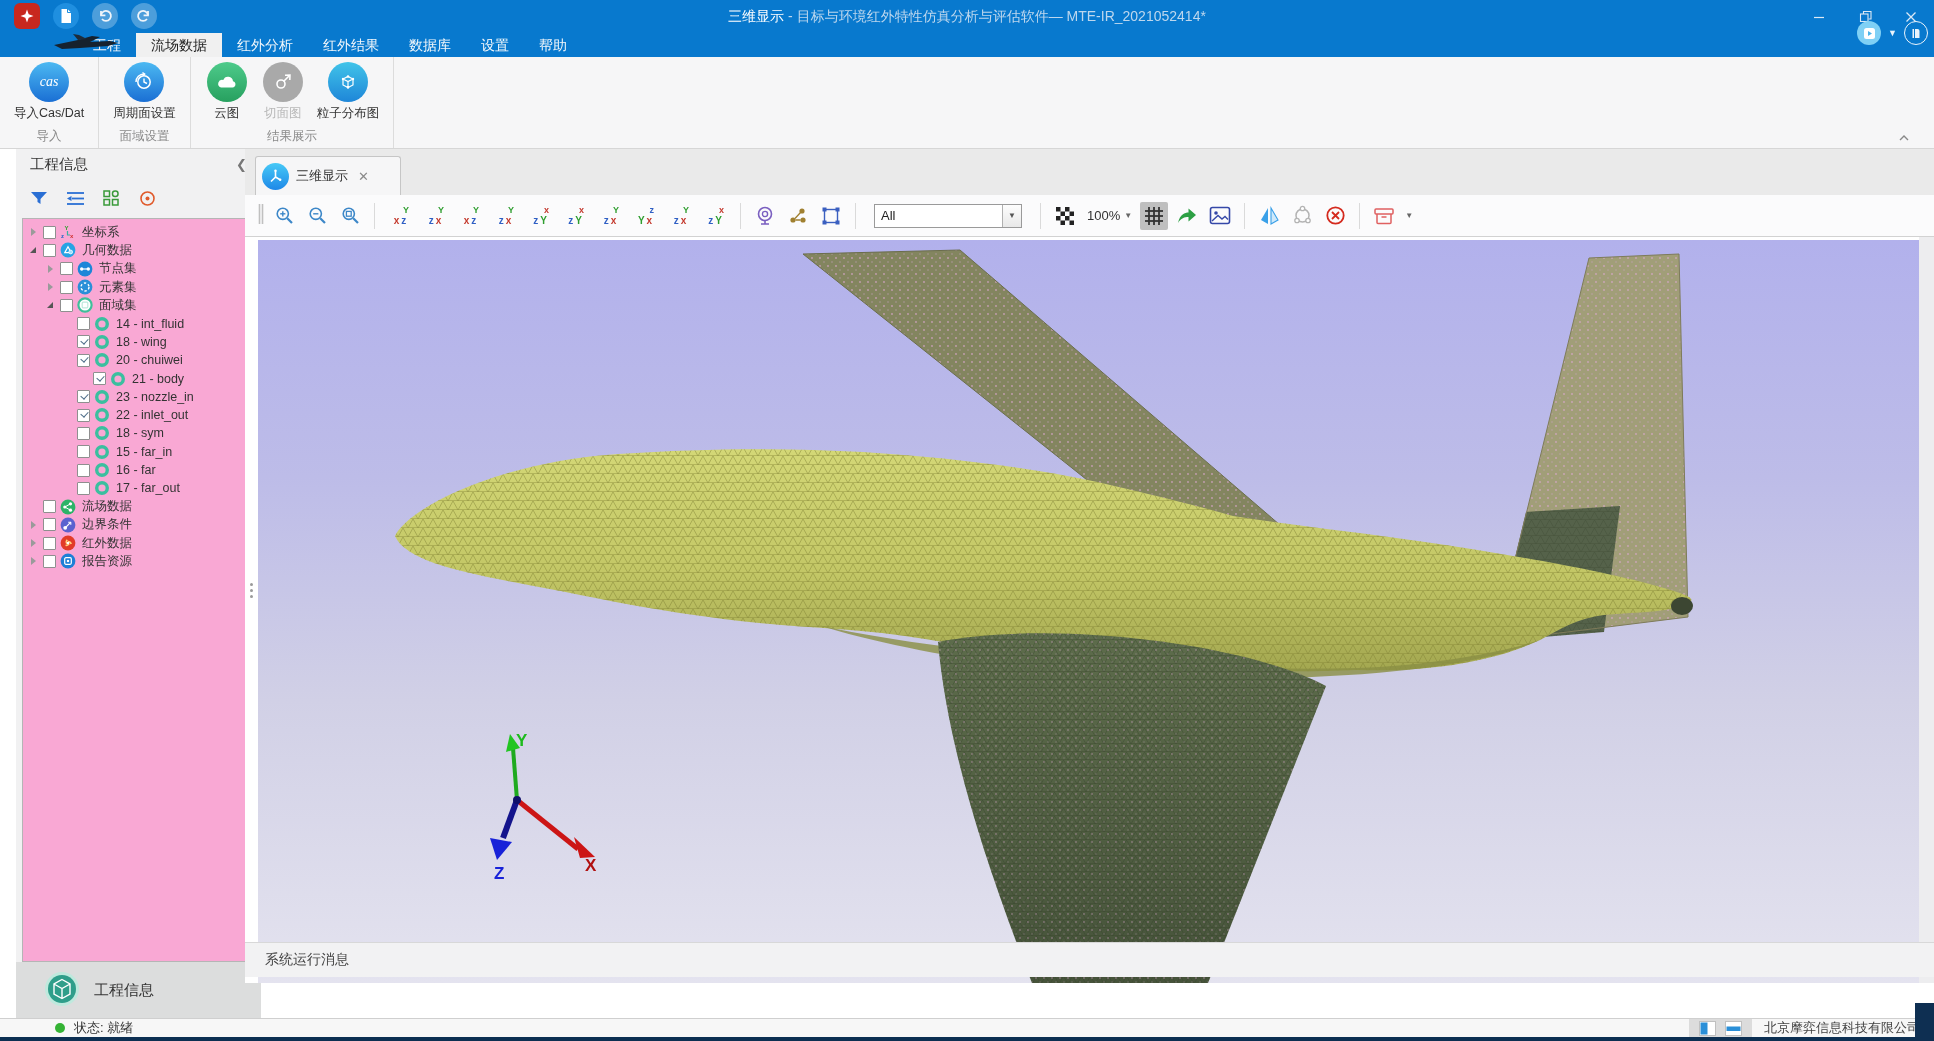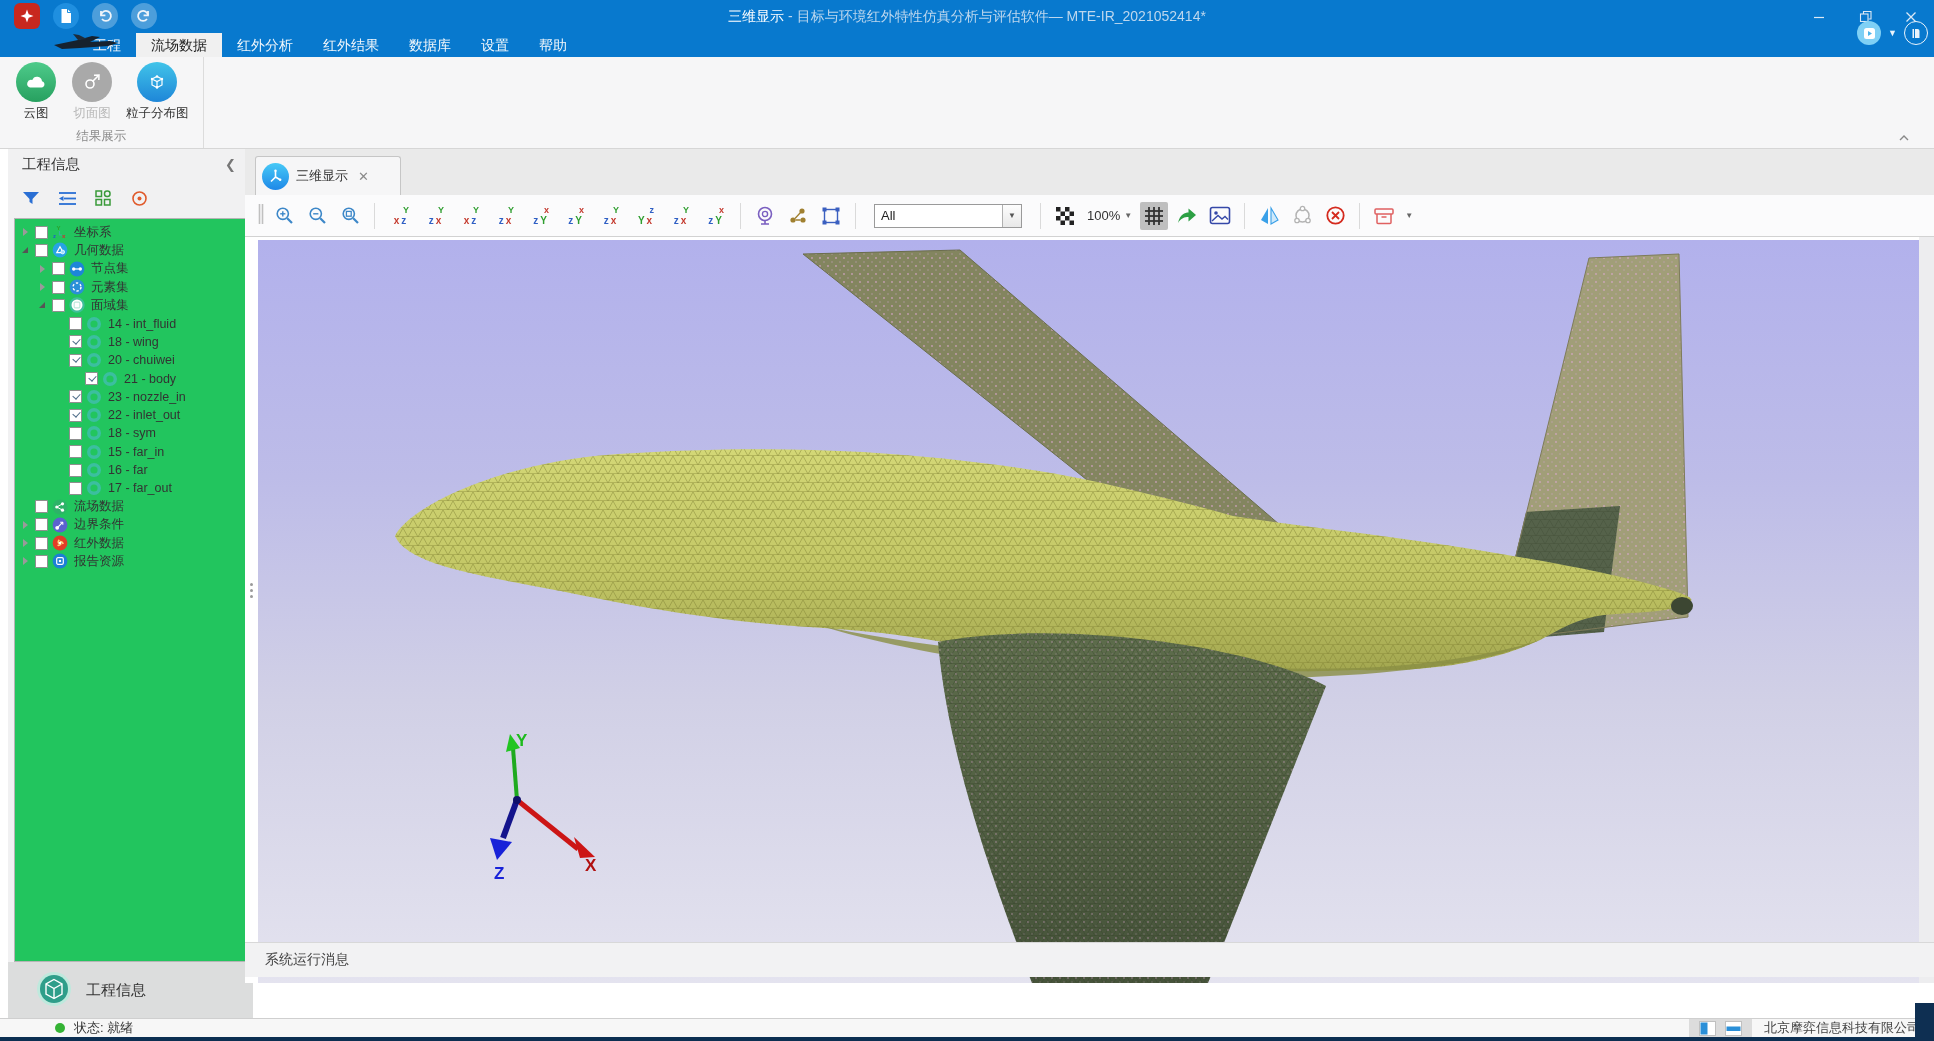--- a/index.html
+++ b/index.html
@@ -41,26 +41,26 @@
   .rbtn.disabled .rlbl { color:#b8b8b8; }
   .rgl { height:22px; text-align:center; font-size:12.5px; color:#8a8a8a; line-height:20px; }
   .grad-blue  { background:linear-gradient(180deg,#4cb9f2,#1a6fd4); }
   .grad-green { background:linear-gradient(180deg,#4ecb8b,#27a05f); }
   .grad-teal  { background:linear-gradient(180deg,#41c4e9,#1e86d8); }
   .grad-gray  { background:#a9a9a9; }
   .cas-txt { color:#fff; font-style:italic; font-size:14px; font-family:"Liberation Serif","DejaVu Serif",serif; }
   #ribbon-collapse { position:absolute; right:22px; top:131px; width:14px; height:12px; color:#888; }
 
   
-  #leftpanel { position:absolute; left:8px; top:149px; width:245px; height:869px; background:#f1f1f2; border-right:7px solid #6d28d9; }
+  #leftpanel { position:absolute; left:16px; top:149px; width:245px; height:869px; background:#f1f1f2; border-right:4px solid #6d28d9; }
   .lp-title { position:absolute; left:14px; top:6px; font-size:14.5px; color:#333; }
   .lp-collapse { position:absolute; right:10px; top:8px; color:#777; font-size:13px; }
   .lp-tools { position:absolute; left:12px; top:38px; display:flex; gap:14px; align-items:center; }
   .lp-tool { width:22px; height:22px; display:flex; align-items:center; justify-content:center; }
-  .lp-tree { position:absolute; left:6px; top:69px; width:233px; height:744px; background:#22c55e; border:1px solid #b5b5b5; overflow:hidden; padding-top:4px; }
+  .lp-tree { position:absolute; left:6px; top:69px; width:233px; height:744px; background:#f9a8d4; border:1px solid #b5b5b5; overflow:hidden; padding-top:4px; }
   .trow { display:flex; align-items:center; height:18.3px; white-space:nowrap; }
   .exp { width:12px; height:10px; flex:0 0 12px; position:relative; }
   .exp-c::after { content:""; position:absolute; left:2px; top:1px; border-left:5px solid #9a9a9a; border-top:4px solid transparent; border-bottom:4px solid transparent; }
   .exp-e::after { content:""; position:absolute; left:1px; top:2px; border-left:6px solid transparent; border-bottom:6px solid #555; }
   .cb { width:13px; height:13px; flex:0 0 13px; background:#fff; border:1px solid #8f8f8f; border-radius:1px; margin:0 4px 0 2px; position:relative; }
   .cb.on::after { content:""; position:absolute; left:2.5px; top:1.5px; width:6px; height:4px; border-left:1.6px solid #4d6c88; border-bottom:1.6px solid #4d6c88; transform:rotate(-48deg); }
   .ticon { width:16px; height:16px; flex:0 0 16px; margin-right:6px; }
   .ticon svg { display:block; }
   .tlabel { font-size:12.5px; color:#333; }
   .lp-bottom { position:absolute; left:0; top:813px; width:245px; height:56px; background:#dcdddd; display:flex; align-items:center; }
@@ -186,20 +186,47 @@
     <div class="mr-circle mr-c2">
       <svg width="13" height="13" viewBox="0 0 13 13">
           <path d="M2.5 2 h5 a2 2 0 0 1 2 2 v7 h-7 Z" fill="#eaf4fc"></path>
           <line x1="4.5" y1="2" x2="4.5" y2="11" stroke="#0879ce" stroke-width="1"></line>
         </svg>
     </div>
   </div>
 </div>
 
 <div id="ribbon">
+    <div class="rgroup">
+      <div class="rbuttons">
+        <div class="rbtn">
+          <div class="rcirc grad-blue">
+            <span class="cas-txt">cas</span>
+          </div>
+          <div class="rlbl">导入Cas/Dat</div>
+        </div>
+      </div>
+      <div class="rgl">导入</div>
+    </div>
+    <div class="rgroup">
+      <div class="rbuttons">
+        <div class="rbtn">
+          <div class="rcirc grad-blue">
+            <svg width="22" height="22" viewBox="0 0 22 22">
+              <circle cx="11" cy="11" r="6.2" fill="none" stroke="#fff" stroke-width="1.5"></circle>
+              <path d="M11 7.5 V11 L14 12.5" fill="none" stroke="#fff" stroke-width="1.4"></path>
+              <path d="M3 11 A8 8 0 0 1 11 3" fill="none" stroke="#fff" stroke-width="1.4"></path>
+              <path d="M9.5 1.5 L11.8 3 L9.8 4.8" fill="none" stroke="#fff" stroke-width="1.3"></path>
+            </svg>
+          </div>
+          <div class="rlbl">周期面设置</div>
+        </div>
+      </div>
+      <div class="rgl">面域设置</div>
+    </div>
     <div class="rgroup">
       <div class="rbuttons">
         <div class="rbtn">
           <div class="rcirc grad-green">
             <svg width="24" height="20" viewBox="0 0 24 20">
               <path d="M6 15.5 h11.5 a3.2 3.2 0 0 0 .5-6.3 5 5 0 0 0-9.7-1.2 3.9 3.9 0 0 0-2.3 7.5 Z" fill="#fff"></path>
             </svg>
           </div>
           <div class="rlbl">云图</div>
         </div>

